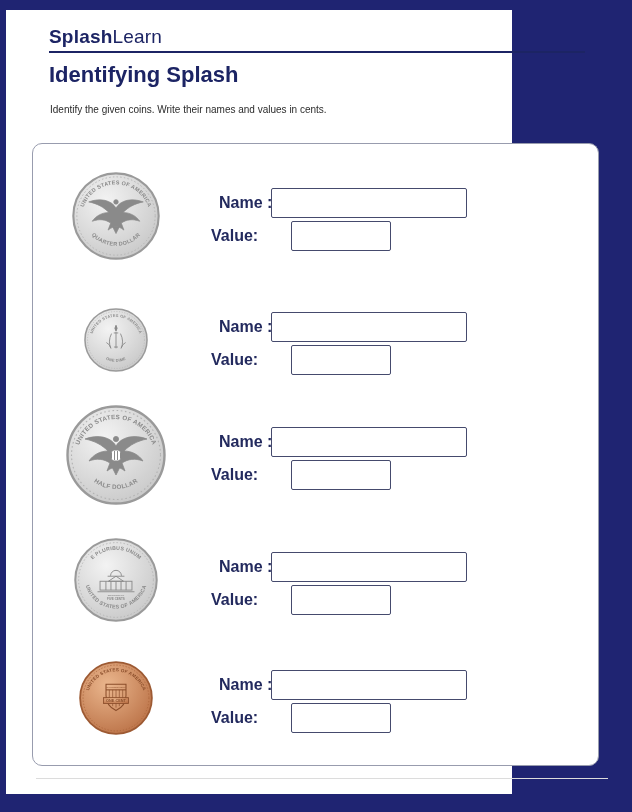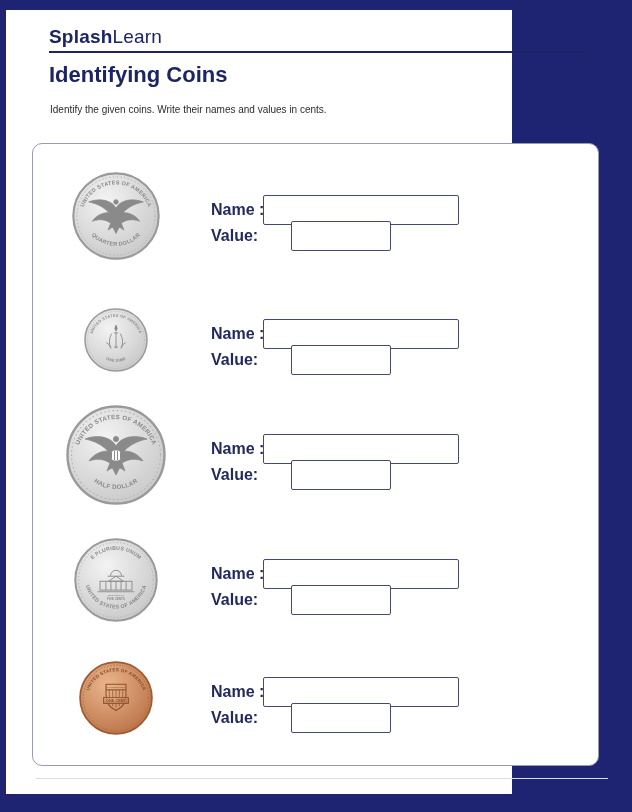--- a/index.html
+++ b/index.html
@@ -41,21 +41,21 @@
     border-radius:10px;
     background:#fff;
   }
   .coin-row { position:absolute; left:0; width:100%; height:73px; }
   .coin-cell {
     position:absolute; left:0; top:0; width:166px; height:73px;
     display:flex; align-items:center; justify-content:center;
   }
   .fields { position:absolute; left:178px; top:0; }
   .field { position:absolute; left:0; display:flex; align-items:center; }
-  .field-name { top:16px; }
+  .field-name { top:9px;margin-left:8px; }
   .field-value { top:42px;gap:28px; }
   .field label {
     display:inline-block; width:52px;
     font-size:16px; font-weight:bold; color:#232a5e;
     white-space:pre;
   }
   .field input {
     border:1.7px solid #454a6d;
     border-radius:2px;
     background:#fff;
@@ -75,21 +75,21 @@
 <body>
 
 <div class="page">
 
   <div class="logo">
     <span class="logo-bold">Splash</span><span class="logo-light">Learn</span>
   </div>
 
   <div class="header-divider"></div>
 
-  <h1 class="page-title">Identifying Coins</h1>
+  <h1 class="page-title">Identifying Splash</h1>
 
   <p class="instruction">Identify the given coins. Write their names and values in cents.</p>
 
   <div class="qbox">
 
     <section class="coin-row" style="top:35px">
       <div class="coin-cell">
           <svg viewBox="0 0 100 100" width="88" height="88">
     <defs>
       <radialGradient id="g-quarter" cx="38%" cy="32%" r="78%">

